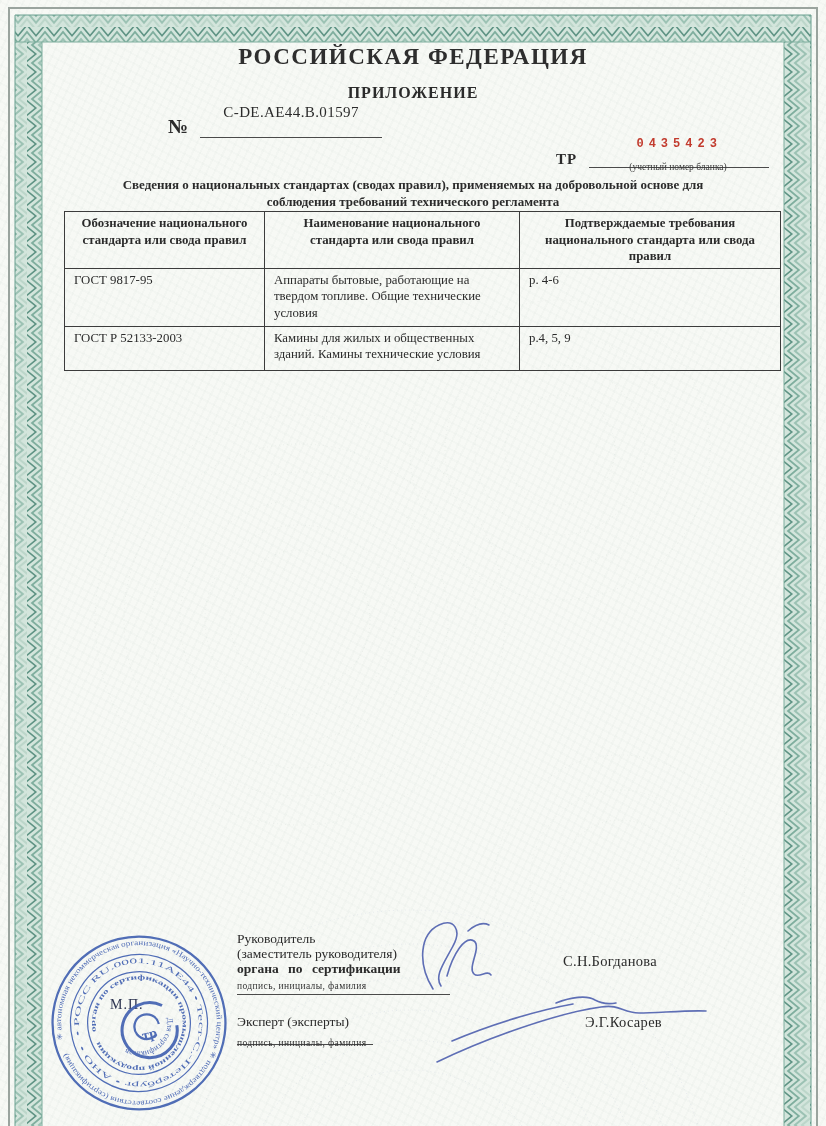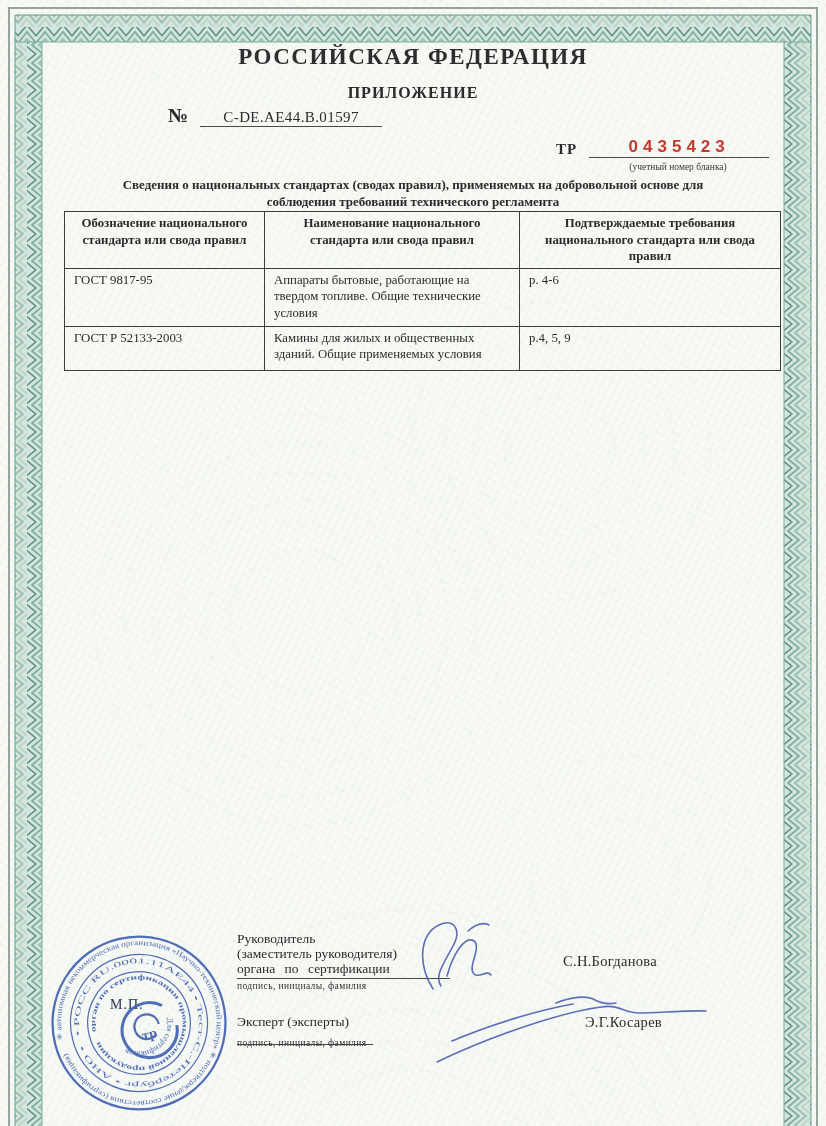--- a/index.html
+++ b/index.html
@@ -18,47 +18,47 @@
   svg.bg-layer{position:absolute;left:0;top:0;z-index:0;}
   .content{position:absolute;left:0;top:0;width:826px;height:1126px;z-index:2;}
 
   .country-title{position:absolute;top:44px;left:0;right:0;text-align:center;
     font-size:23px;font-weight:bold;letter-spacing:1.5px;color:#2e2e2e;}
   .doc-title{position:absolute;top:84px;left:0;right:0;text-align:center;
     font-size:16px;font-weight:bold;letter-spacing:1px;}
   .cert-line{position:absolute;top:104px;left:152px;display:flex;align-items:flex-end;}
   .cert-line .cert-title{font-size:20px;font-weight:bold;letter-spacing:.5px;white-space:nowrap;}
   .cert-line .no-sign{font-size:20px;font-weight:bold;margin-left:16px;}
-  .value-box{border-bottom:1.4px solid #4a4a4a;text-align:center;padding-bottom:0;}
+  .value-box{border-bottom:1.4px solid #4a4a4a;text-align:center;padding-bottom:16px;}
   .cert-number-box{width:182px;margin-left:12px;font-size:15px;letter-spacing:.4px;}
   .cert-kind{position:absolute;top:133px;left:152px;width:470px;text-align:center;
     font-size:12.5px;font-weight:bold;letter-spacing:.3px;}
   .tr-line{position:absolute;top:137px;left:556px;display:flex;align-items:flex-end;}
   .tr-label{font-size:15px;font-weight:bold;letter-spacing:1px;}
-  .blank-number-box{width:180px;margin-left:12px;font-size:17px;font-weight:bold;
-    font-family:Liberation Sans, sans-serif;
+  .blank-number-box{width:180px;margin-left:12px;font-size:12px;font-weight:bold;
+    font-family:Liberation Mono, monospace;
     letter-spacing:5px;color:#c23b2e;}
   .blank-caption{position:absolute;top:162px;left:588px;width:180px;text-align:center;
     font-size:9.5px;color:#3a3a3a;}
   .intro{position:absolute;top:177px;left:103px;width:620px;text-align:center;
     font-size:13px;font-weight:bold;line-height:16.5px;}
 
   table.standards{position:absolute;top:211px;left:64px;width:716px;
     border-collapse:collapse;table-layout:fixed;}
   table.standards th,table.standards td{
     border:1.5px solid #3c3c3c;padding:3px 9px;vertical-align:top;
     font-size:12.8px;line-height:16.5px;}
   table.standards th{font-weight:bold;text-align:center;}
   col.c1{width:200px}col.c2{width:255px}col.c3{width:261px}
   tr.hdr{height:50px}tr.r1{height:58px}tr.r2{height:44px}
 
   .sig-head-title{position:absolute;top:931px;left:237px;width:213px;
     font-size:13.5px;line-height:15px;}
   .sig-head-title .l3{display:block;word-spacing:6px;border-bottom:1px solid #4a4a4a;
-    padding-bottom:2px;}
+    padding-bottom:18px;font-weight:bold;}
   .sig-caption{position:absolute;font-size:9.5px;letter-spacing:.4px;color:#333;}
   .cap-head{top:981px;left:237px;}
   .sig-name{position:absolute;font-size:14.5px;letter-spacing:.3px;}
   .name-head{top:953px;left:563px;}
   .sig-expert-title{position:absolute;top:1014px;left:237px;width:136px;
     font-size:13.5px;border-bottom:1px solid #4a4a4a;padding-bottom:14px;}
   .cap-expert{top:1038px;left:237px;}
   .name-expert{top:1014px;left:585px;}
   .mp-mark{position:absolute;top:997px;left:110px;font-size:14px;color:#2c3350;
     letter-spacing:1px;}
@@ -158,21 +158,21 @@
         </tr>
       </thead>
       <tbody>
         <tr class="r1">
           <td>ГОСТ 9817-95</td>
           <td>Аппараты бытовые, работающие на твердом топливе. Общие технические условия</td>
           <td>р. 4-6</td>
         </tr>
         <tr class="r2">
           <td>ГОСТ Р 52133-2003</td>
-          <td>Камины для жилых и общественных зданий. Общие применяемых условия</td>
+          <td>Камины для жилых и общественных зданий. Камины технические условия</td>
           <td>р.4, 5, 9</td>
         </tr>
       </tbody>
     </table>
 
     <div class="sig-head-title">
       <span>Руководитель</span><br>
       <span>(заместитель руководителя)</span>
       <span class="l3">органа по сертификации</span>
     </div>

